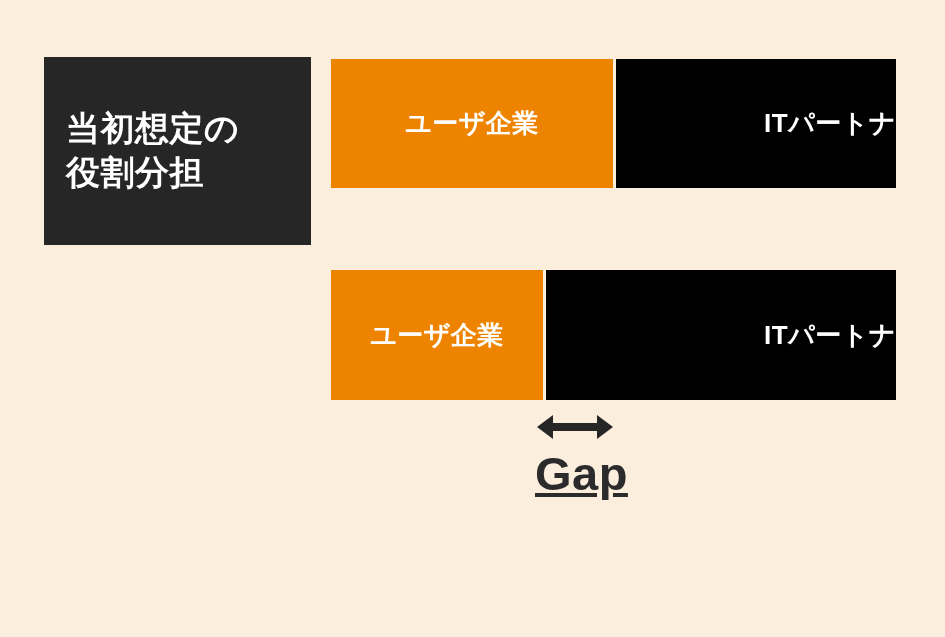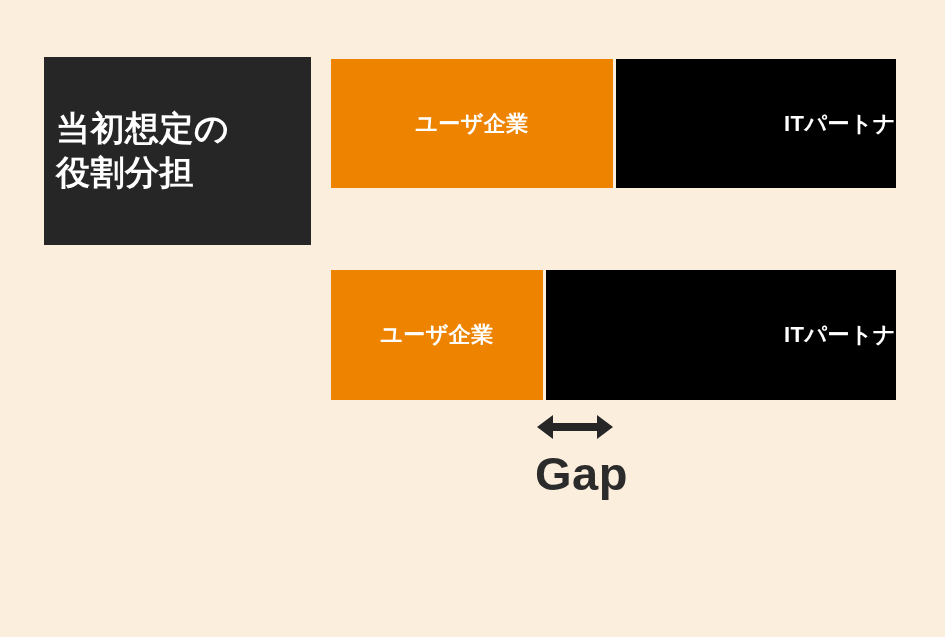--- a/index.html
+++ b/index.html
@@ -28,21 +28,21 @@
     display: flex;
     flex-direction: column;
     justify-content: center;
   }
   .label-text {
     color: #ffffff;
     font-weight: bold;
     font-size: 34px;
     line-height: 1.28;
     letter-spacing: 0.5px;
-    padding-left: 12px;
+    padding-left: 22px;
     white-space: pre-line;
   }
 
   #label-box-1 {
     left: 44px;
     top: 57px;
     width: 267px;
     height: 188px;
   }
   #label-box-2 {
@@ -72,21 +72,21 @@
   }
   .bar-seg {
     display: flex;
     align-items: center;
     justify-content: center;
     box-sizing: border-box;
   }
   .bar-seg-label {
     color: #ffffff;
     font-weight: bold;
-    font-size: 22px;
+    font-size: 26px;
     letter-spacing: 0.5px;
     white-space: nowrap;
   }
   .seg-user {
     background: #ee8300;
     margin-right: 3px;
   }
   .seg-partner {
     background: #000000;
     justify-content: flex-end;
@@ -112,20 +112,21 @@
     height: 34px;
   }
   #gap-label {
     margin-top: 6px;
     text-align: center;
     color: #2b2b2b;
     font-weight: bold;
     font-size: 47px;
     line-height: 1;
     letter-spacing: 0.5px;
+    text-decoration: underline;
   }
 </style>
 </head>
 <body>
 
 <div id="canvas">
 
   <div class="label-box" id="label-box-1">
     <div class="label-text">当初想定の
 役割分担</div>

